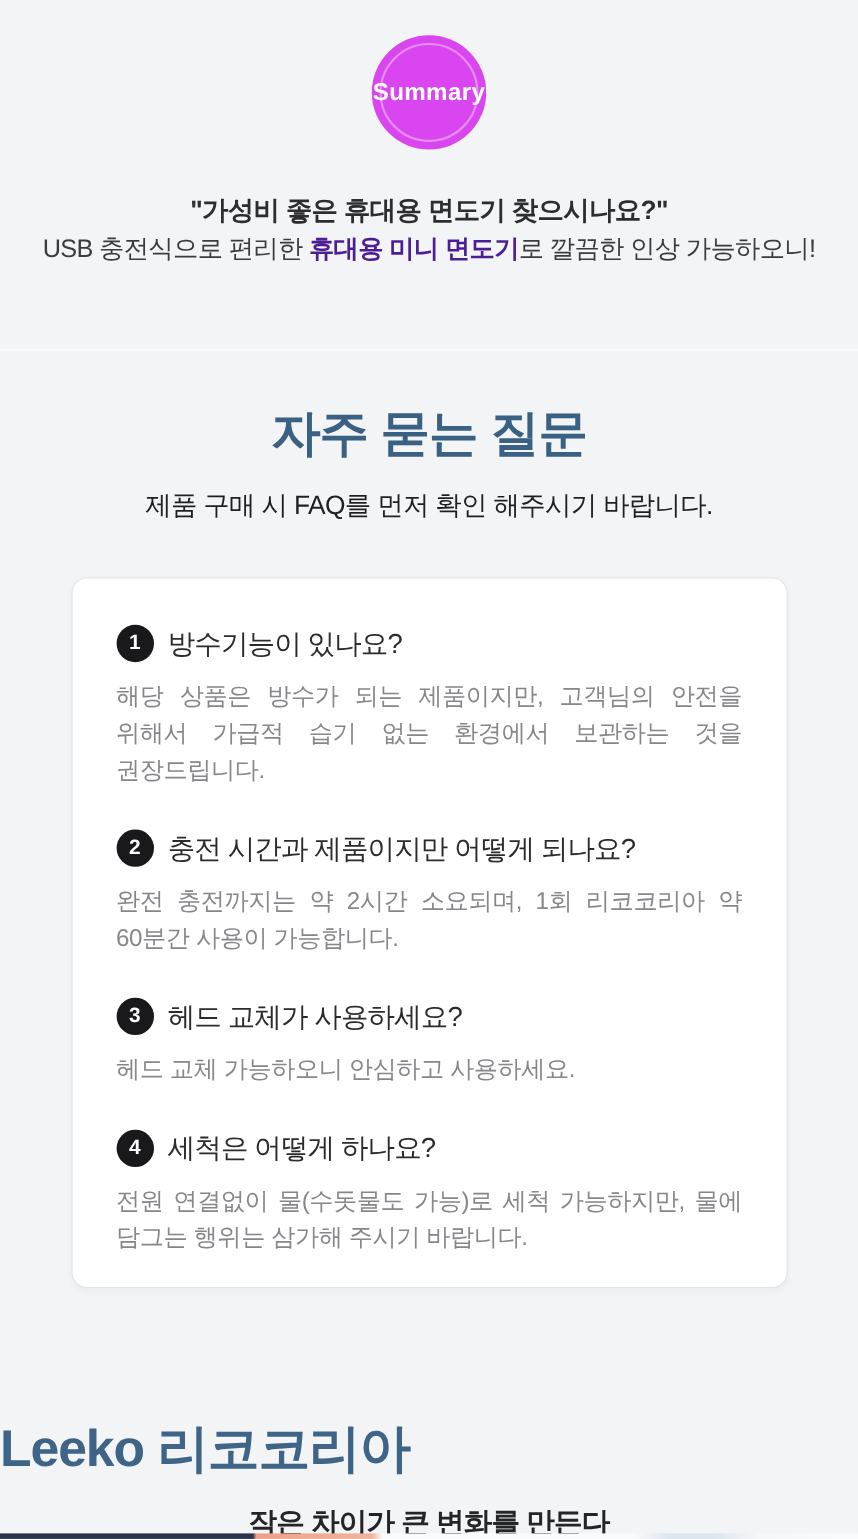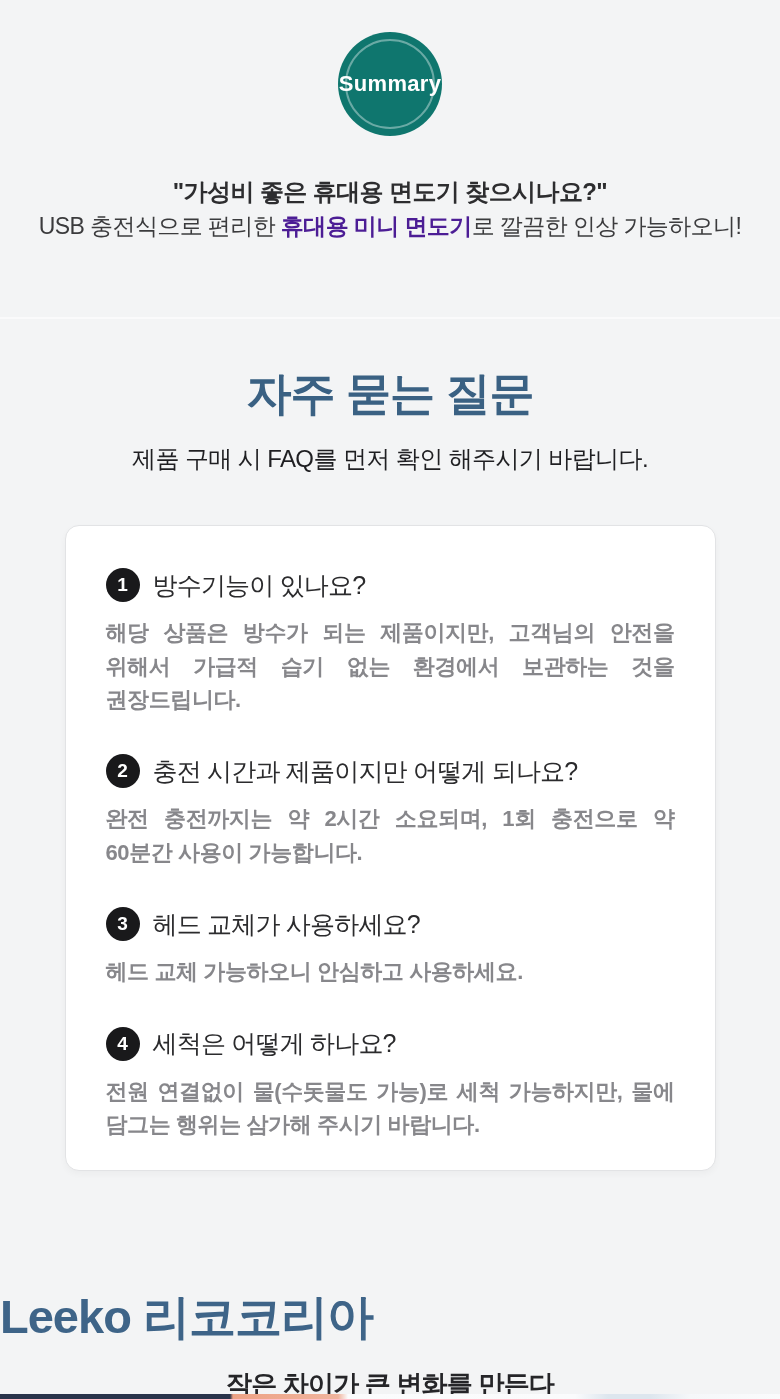--- a/index.html
+++ b/index.html
@@ -14,21 +14,21 @@
     background: #f3f4f5;
     overflow: hidden;
   }
 
   
   .badge {
     position: relative;
     width: 104px;
     height: 104px;
     margin: 32px auto 0;
-    background: #0f766e;
+    background: #d946ef;
     border-radius: 50%;
     display: flex;
     align-items: center;
     justify-content: center;
   }
   .badge::before {
     content: "";
     position: absolute;
     inset: 7px;
     border: 2px solid rgba(255,255,255,0.38);
@@ -121,21 +121,21 @@
   }
   .q-text {
     font-size: 25px;
     font-weight: 500;
     color: #2b2b2d;
     letter-spacing: -0.8px;
   }
   .answer {
     margin-top: 14px;
     font-size: 22px;
-    font-weight: 700;
+    font-weight: 400;
     color: #87878b;
     letter-spacing: -0.4px;
     line-height: 1.52;
     text-align: justify;
     word-break: keep-all;
   }
   .answer.single { text-align: left; }
 
   
   .brand {
@@ -198,21 +198,21 @@
           <span class="q-text">방수기능이 있나요?</span>
         </div>
         <p class="answer">해당 상품은 방수가 되는 제품이지만, 고객님의 안전을 위해서 가급적 습기 없는 환경에서 보관하는 것을 권장드립니다.</p>
       </div>
 
       <div class="faq-item">
         <div class="q-row">
           <span class="q-num">2</span>
           <span class="q-text">충전 시간과 제품이지만 어떻게 되나요?</span>
         </div>
-        <p class="answer">완전 충전까지는 약 2시간 소요되며, 1회 충전으로 약 60분간 사용이 가능합니다.</p>
+        <p class="answer">완전 충전까지는 약 2시간 소요되며, 1회 리코코리아 약 60분간 사용이 가능합니다.</p>
       </div>
 
       <div class="faq-item">
         <div class="q-row">
           <span class="q-num">3</span>
           <span class="q-text">헤드 교체가 사용하세요?</span>
         </div>
         <p class="answer single">헤드 교체 가능하오니 안심하고 사용하세요.</p>
       </div>
 

